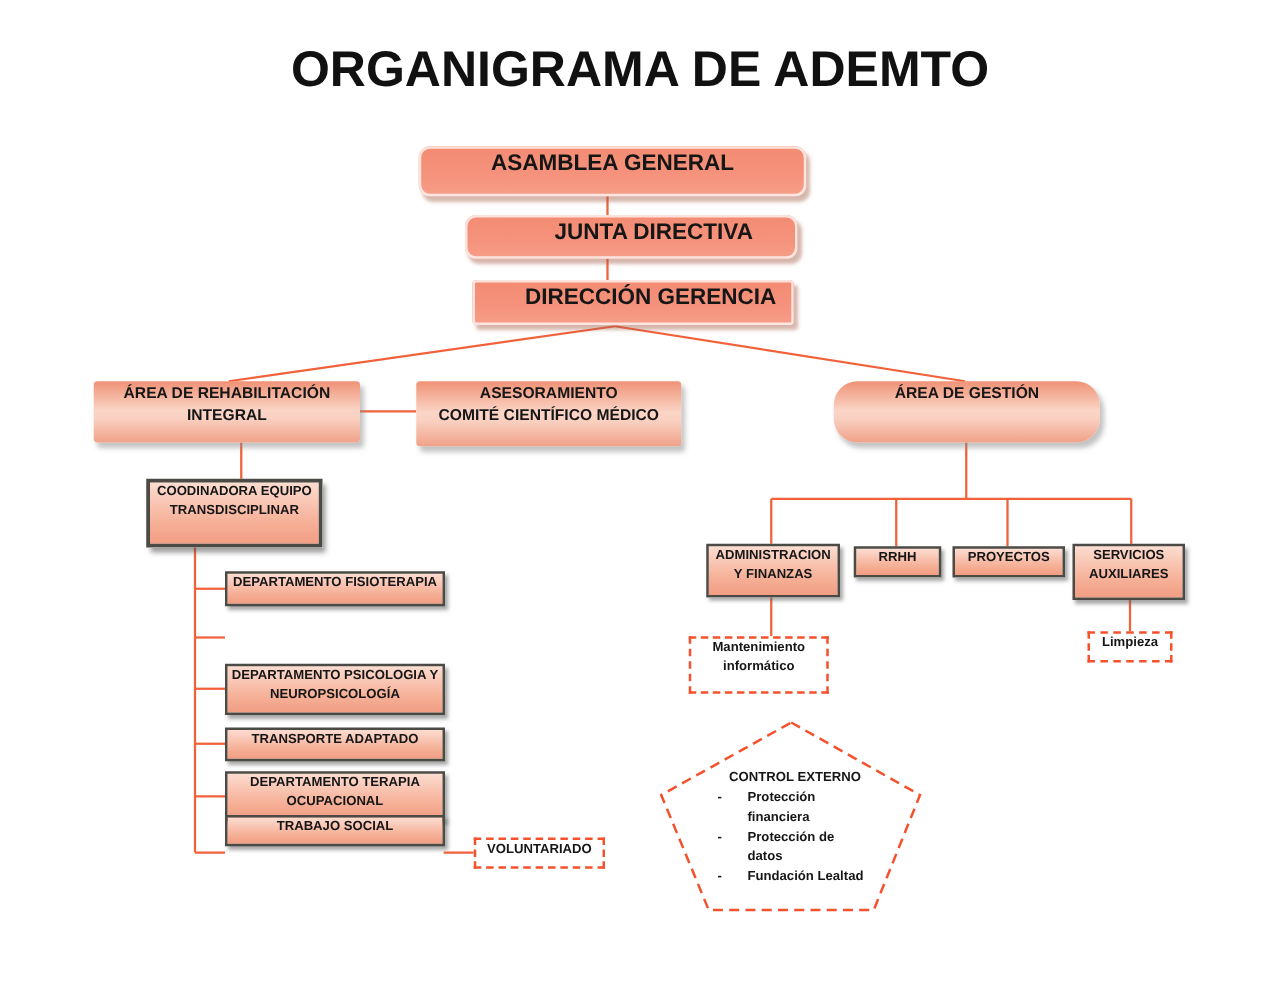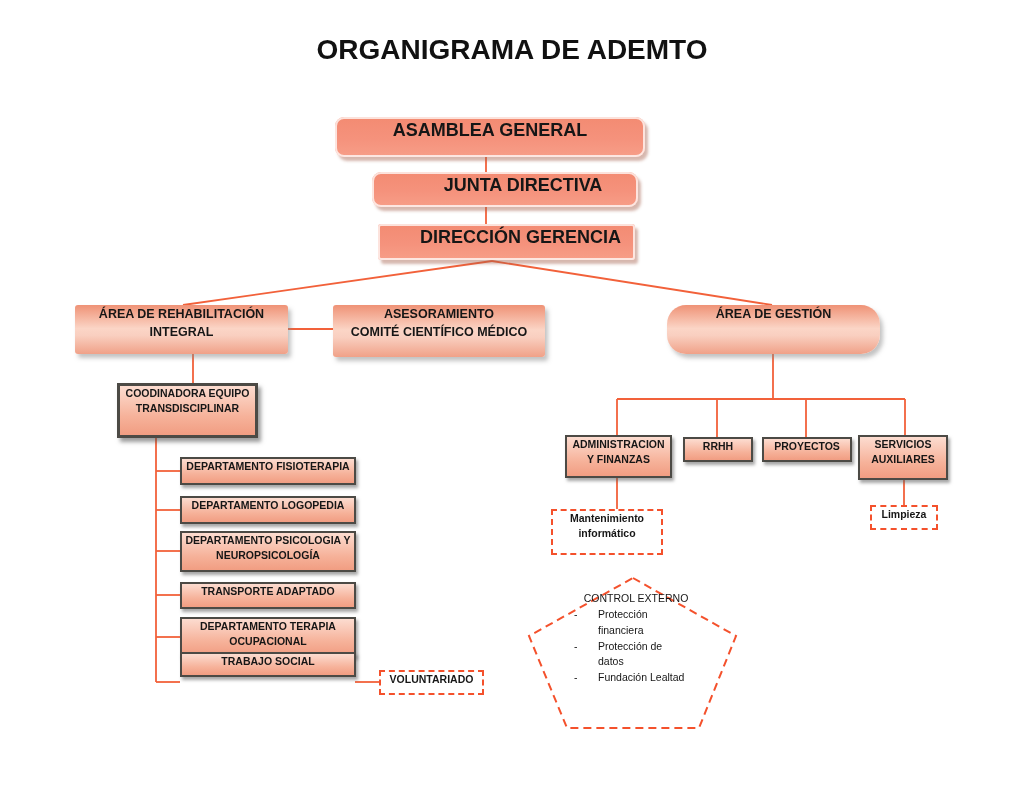--- a/index.html
+++ b/index.html
@@ -5,21 +5,21 @@
   html,body { margin:0; padding:0; background:#fff; }
   #canvas {
     position:relative;
     width:1024px; height:793px;
     background:#ffffff;
     font-family:"Liberation Sans", sans-serif;
     overflow:hidden;
   }
   #page-title {
     position:absolute; left:0; top:34px; width:100%;
-    text-align:center; font-size:28px; font-weight:700; color:#111;
+    text-align:center; font-size:40px; font-weight:700; color:#111;
     letter-spacing:0px;
   }
   .node {
     position:absolute; z-index:2;
     display:flex; justify-content:center;
     text-align:center; font-weight:700; color:#161616;
   }
   .label { white-space:pre-line; line-height:1.45; }
   
   .solid {
@@ -49,22 +49,22 @@
   }
   
   .dashed {
     background:#ffffff;
     border:2px dashed #f4512c;
     font-size:10.5px;
   }
   #lines { position:absolute; left:0; top:0; z-index:1; }
   #pentagon-svg { position:absolute; left:515px; top:570px; z-index:1; }
   #pentagon-text {
-    position:absolute; left:566px; top:592px; width:140px; z-index:2;
-    font-size:10.5px; font-weight:400; color:#161616;
+    position:absolute; left:566px; top:616px; width:140px; z-index:2;
+    font-size:10.5px; font-weight:700; color:#161616;
   }
   #pentagon-title { text-align:center; margin-bottom:3px; }
   .p-item { display:flex; text-align:left; line-height:1.5; }
   .p-dash { width:24px; padding-left:8px; flex:none; }
   .p-text { white-space:pre-line; }
 </style>
 </head>
 <body>
 
 <div id="canvas">
@@ -126,23 +126,20 @@
 
   <div class="node dept coord" style="left:117px; top:383px; width:135px; height:49px; font-size:10.5px;">
     <span class="label">COODINADORA EQUIPO
 TRANSDISCIPLINAR</span>
   </div>
 
   <div class="node dept" style="left:180px; top:457px; width:172px; height:24px;">
     <span class="label">DEPARTAMENTO FISIOTERAPIA</span>
   </div>
 
-  <div class="node dept" style="left:180px; top:496px; width:172px; height:24px;">
-    <span class="label">DEPARTAMENTO LOGOPEDIA</span>
-  </div>
 
   <div class="node dept" style="left:180px; top:531px; width:172px; height:37px;">
     <span class="label">DEPARTAMENTO PSICOLOGIA Y
 NEUROPSICOLOGÍA</span>
   </div>
 
   <div class="node dept" style="left:180px; top:582px; width:172px; height:23px;">
     <span class="label">TRANSPORTE ADAPTADO</span>
   </div>
 

